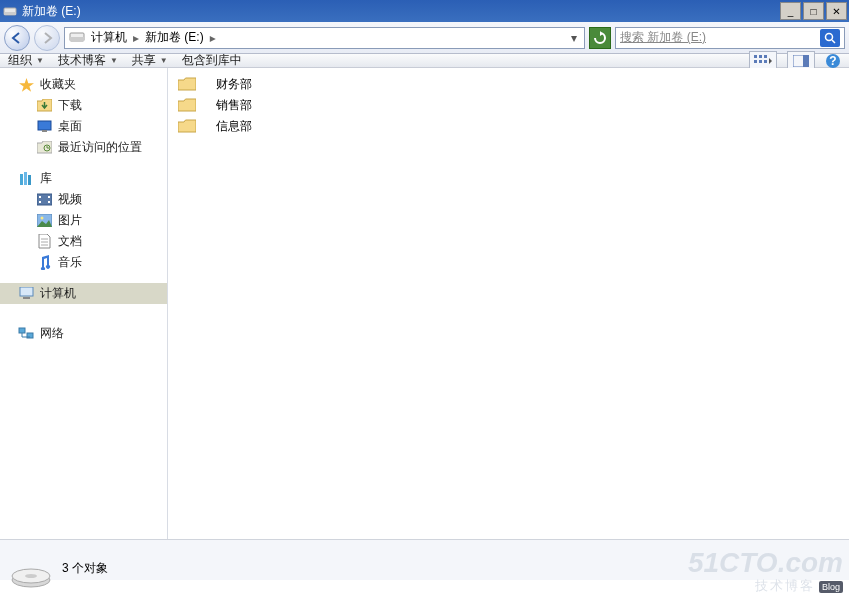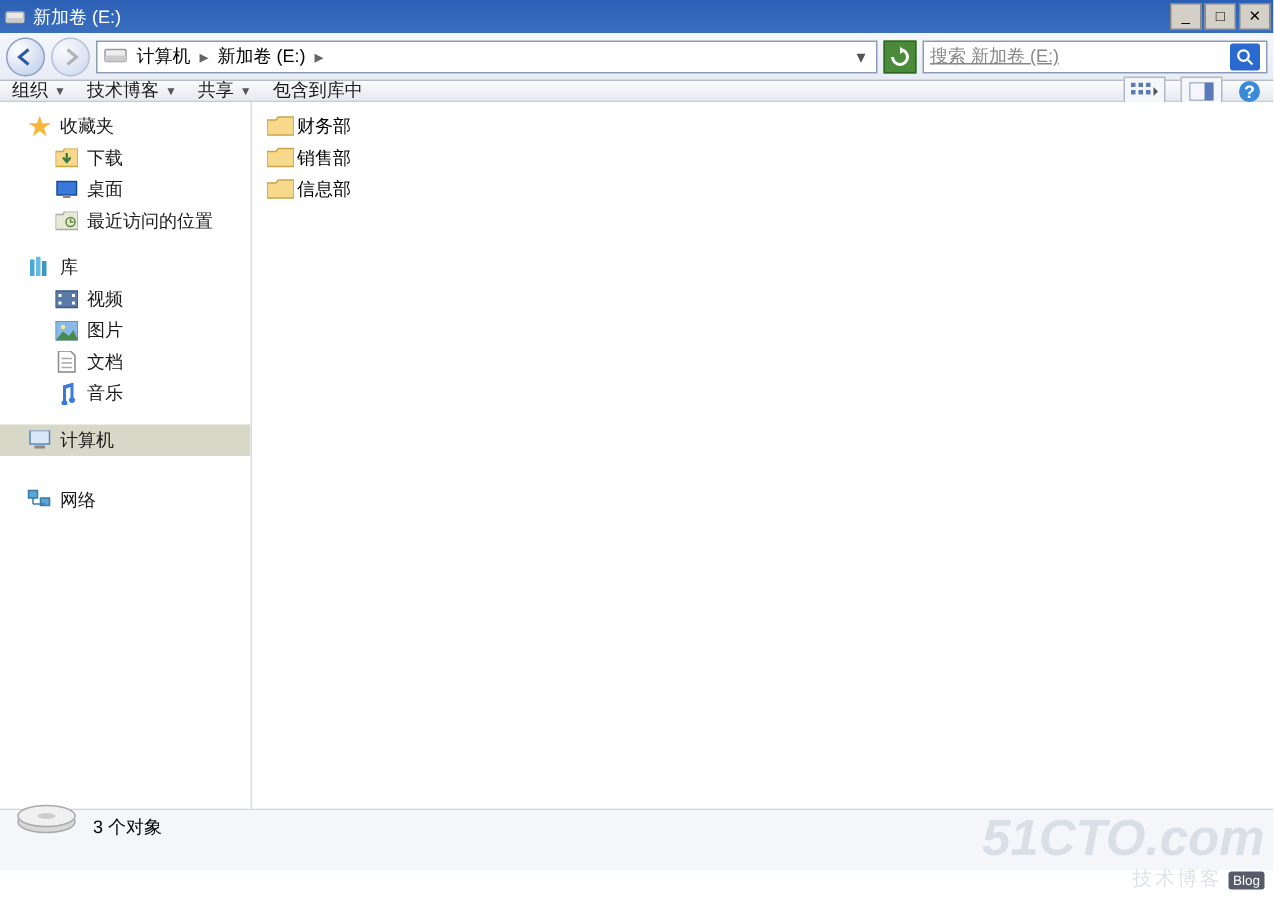--- a/index.html
+++ b/index.html
@@ -26,34 +26,34 @@
 
 .toolbar { height: 14px; background: linear-gradient(#fafbfc, #e6e9ef); border-bottom: 1px solid #c8ccd6; display: flex; align-items: center; padding: 0 8px; gap: 14px; }
 .toolbar .tbtn { display: flex; align-items: center; gap: 4px; color: #1a1a1a; }
 .toolbar .arrow { font-size: 8px; color: #555; }
 .toolbar .right { margin-left: auto; display: flex; align-items: center; gap: 10px; }
 .view-icon { width: 28px; height: 20px; border: 1px solid #b0b8c8; background: #f4f6fa; display:flex; align-items:center; justify-content:center; }
 
 .body { display: flex; height: calc(100% - 22px - 32px - 30px - 44px); }
 .sidebar { width: 168px; background: #fff; border-right: 1px solid #d8dce4; padding: 6px 0; overflow:auto; }
 .sidebar .group { margin-bottom: 10px; }
-.sidebar .group-header { display: flex; align-items: flex-start; padding: 2px 6px 2px 18px; color: #1a1a1a; }
+.sidebar .group-header { display: flex; align-items: flex-end; padding: 2px 6px 2px 18px; color: #1a1a1a; }
 .sidebar .item { display: flex; align-items: center; padding: 2px 6px 2px 36px; color: #1a1a1a; }
 .sidebar .item.selected { background: #d8d8c8; }
 .sidebar .sicon { width: 16px; height: 16px; margin-right: 6px; display:flex; align-items:center; justify-content:center; font-size:13px; }
 
 .content { flex: 1; background: #fff; padding: 6px 10px; }
-.folder-row { display: flex; align-items: center; padding: 2px 0; gap: 2px; }
+.folder-row { display: flex; align-items: center; padding: 2px 0; gap: 20px; }
 .folder-row .ficon { width: 18px; height: 16px; }
 
-.status { height: 28px; border-top: 1px solid #d0d4dc; background: #f4f6fa; display: flex; align-items: flex-end; padding: 20px 10px; gap: 10px; }
+.status { height: 28px; border-top: 1px solid #d0d4dc; background: #f4f6fa; display: flex; align-items: flex-start; padding: 20px 10px; gap: 10px; }
 .status .drive-icon { width: 42px; height: 32px; display:flex; align-items:center; justify-content:center; }
 
 .watermark { position: absolute; right: 6px; bottom: 6px; color: #cfd6e0; opacity: 0.7; font-family: Arial; text-align: right; line-height: 1.1; pointer-events: none; }
-.watermark .big { font-size: 34px; font-weight: bold; font-style: italic; }
+.watermark .big { font-size: 28px; font-weight: bold; font-style: italic; }
 .watermark .small { font-size: 13px; letter-spacing: 2px; }
 .watermark .tag { font-size: 9px; color: #fff; background:#0f172a; padding:1px 3px; border-radius:2px; margin-left:4px; }
 
 svg { display:block; }
 </style>
 </head>
 <body>
 
 <div class="titlebar">
   <span class="title-icon">

